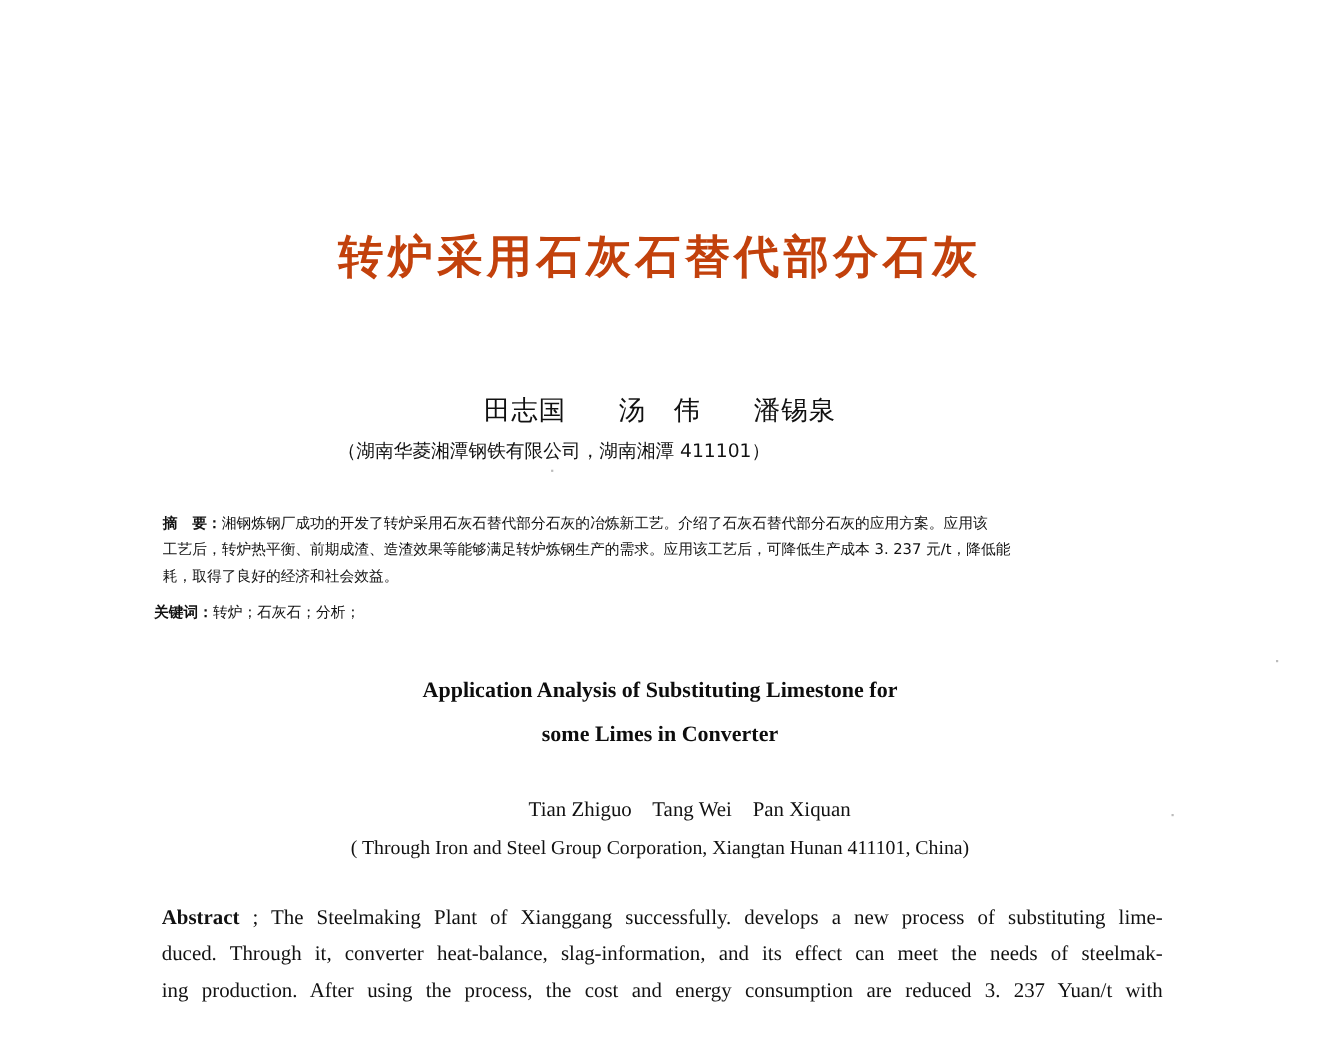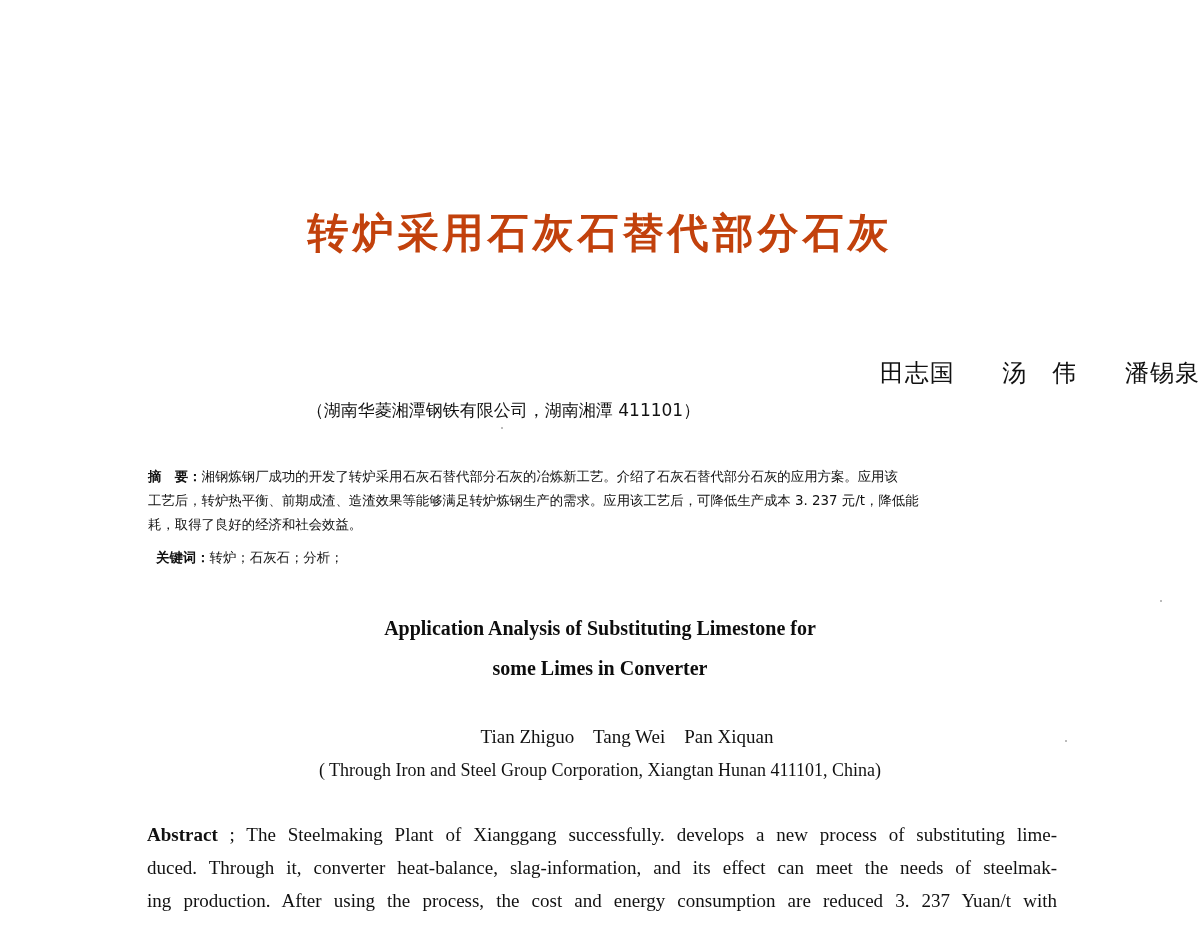--- a/index.html
+++ b/index.html
@@ -32,21 +32,21 @@
       font-size: 41px;
       line-height: 58px;
       letter-spacing: 4px;
       color: #c2410c;
     }
     .cn-title div { white-space: nowrap; }
     .cn-authors {
       position: absolute;
       left: 0; width: 1200px;
       top: 358px;
-      text-align: right;
+      text-align: center;
       font-family: "DejaVu Serif", serif;
       font-size: 24px;
       line-height: 30px;
       letter-spacing: 1px;
       word-spacing: 14px;
       white-space: pre;
     }
     .cn-affil {
       position: absolute;
       left: 0; width: 1007px;
@@ -70,21 +70,21 @@
     .cn-abstract .label {
       font-weight: bold;
     }
     .cn-abstract p {
       margin: 0;
       text-align: justify;
       text-align-last: left;
     }
     .cn-keywords {
       position: absolute;
-      left: 156px;
+      left: 140px;
       top: 546px;
       font-family: "DejaVu Sans", sans-serif;
       font-size: 13.4px;
       line-height: 24px;
       white-space: nowrap;
     }
     .cn-keywords .label { font-weight: bold; }
     .en-title {
       position: absolute;
       left: 0; width: 1200px;

